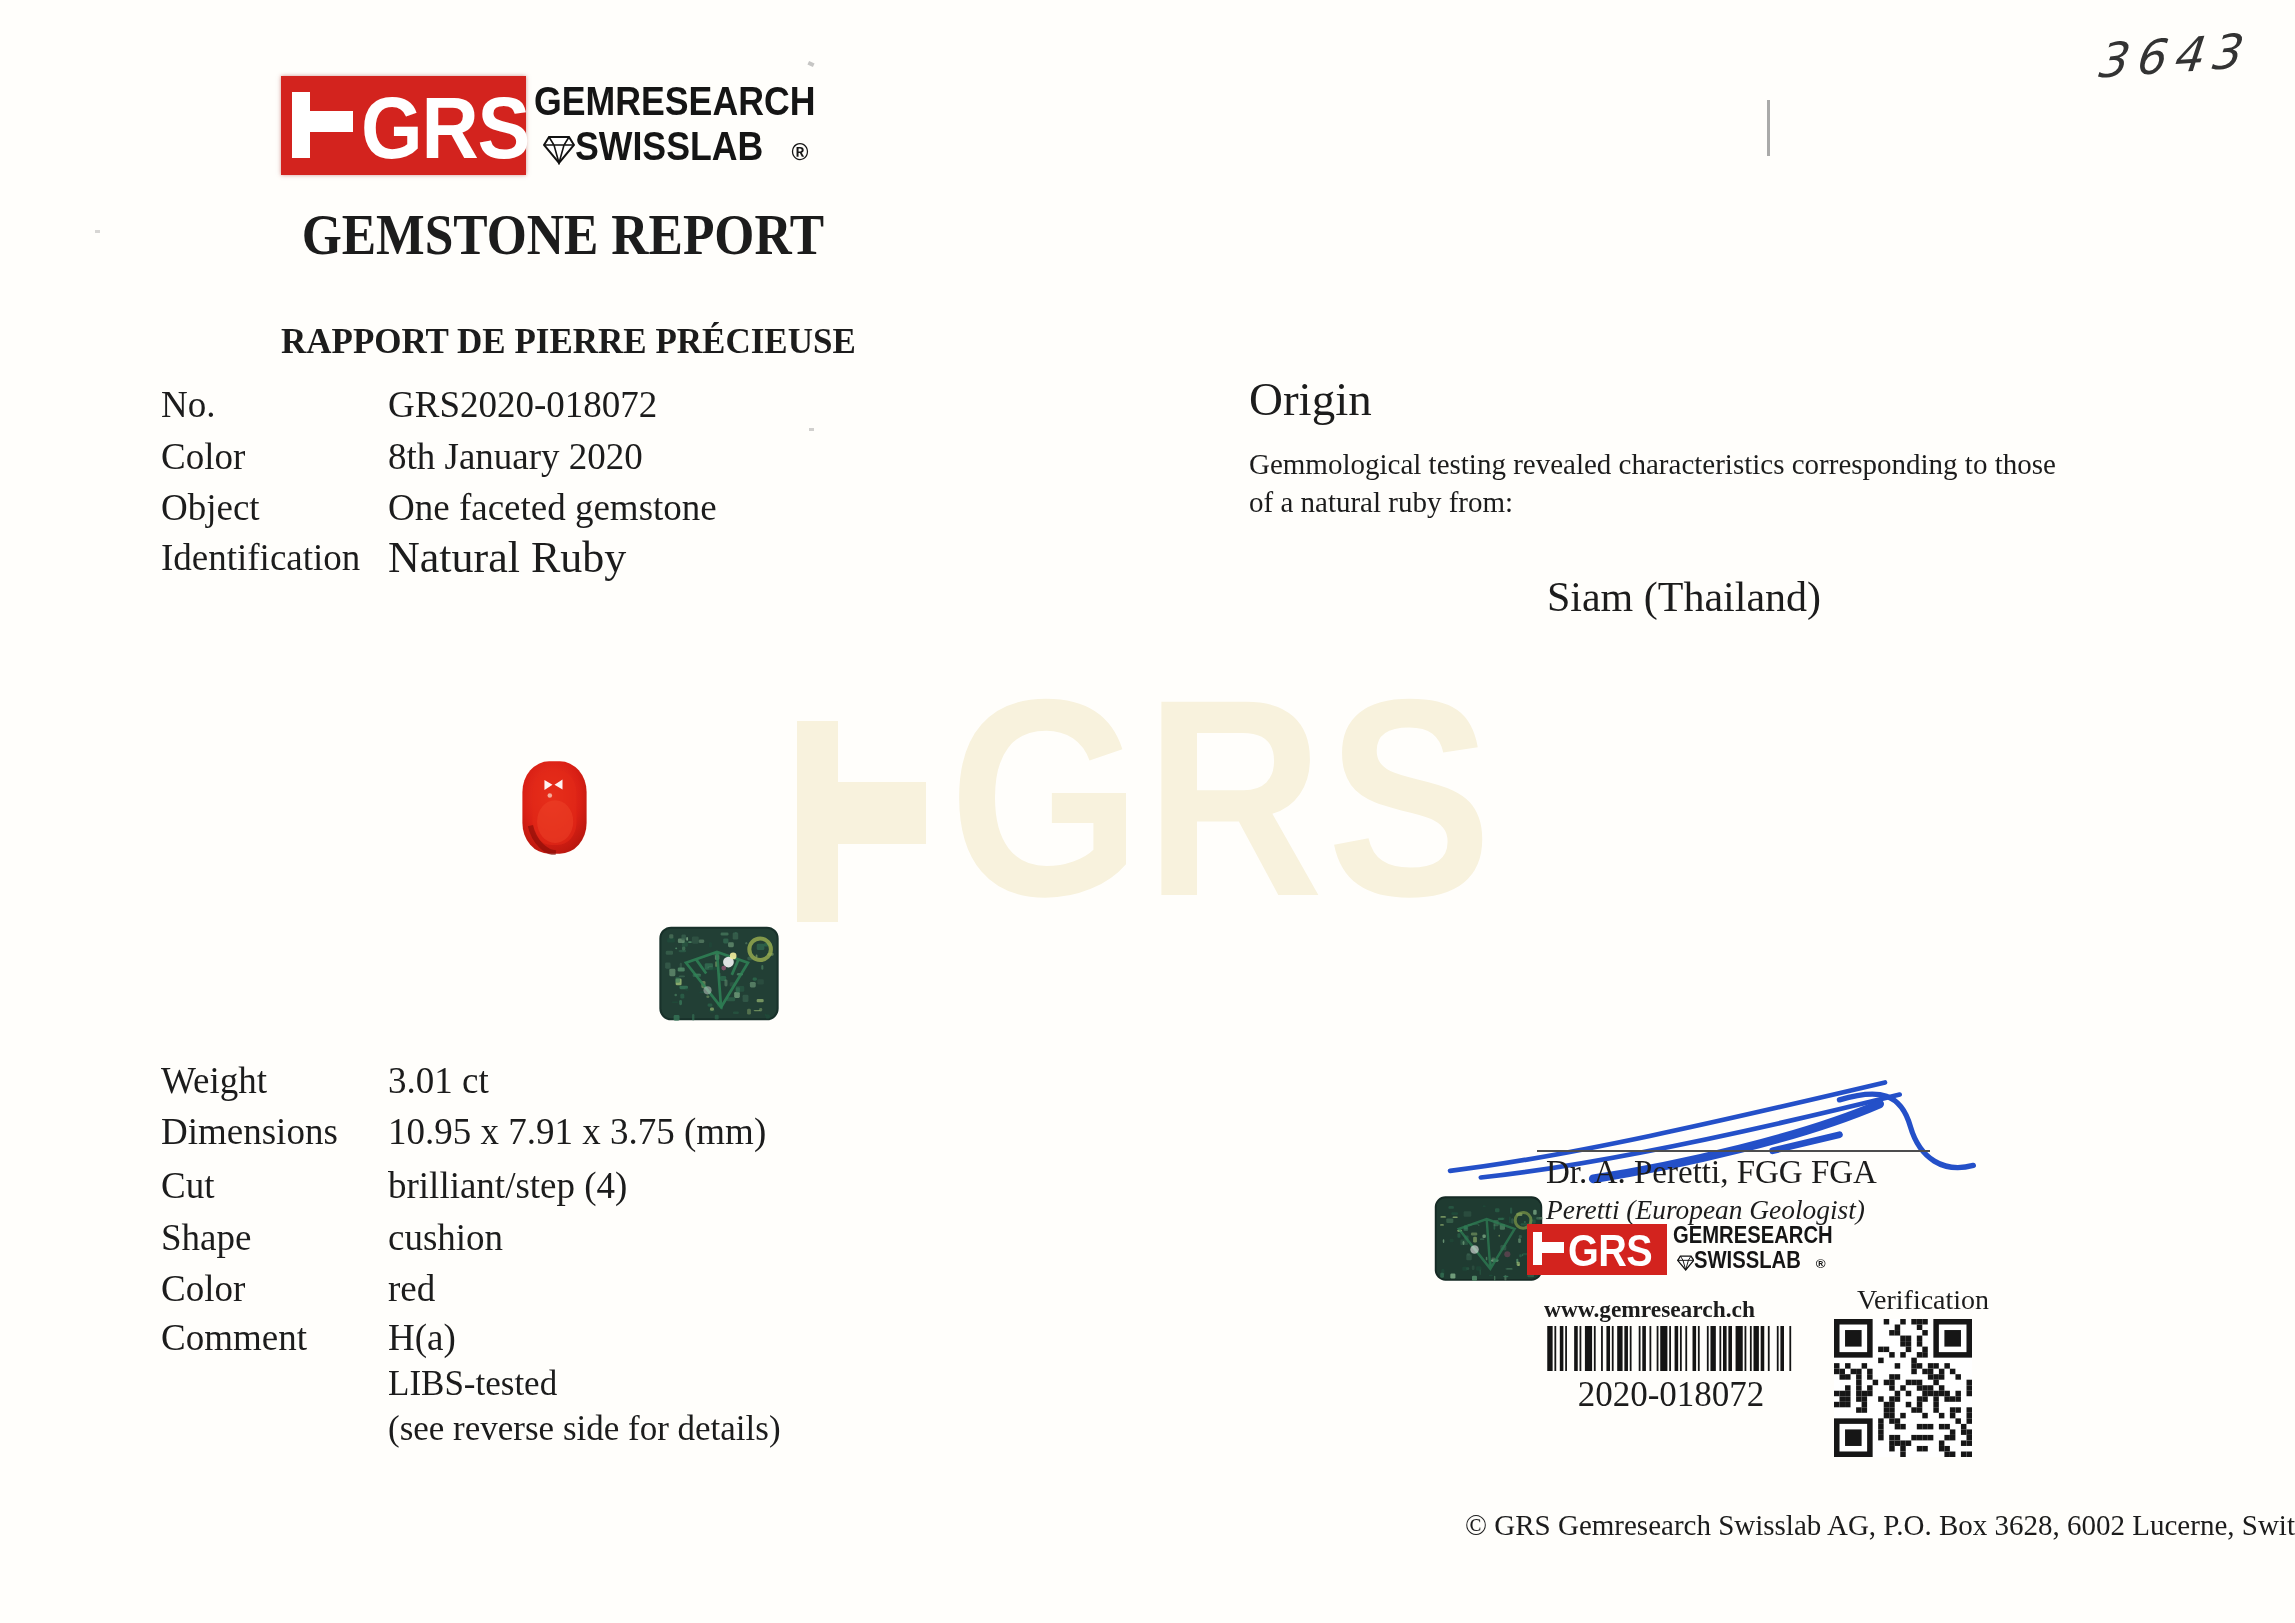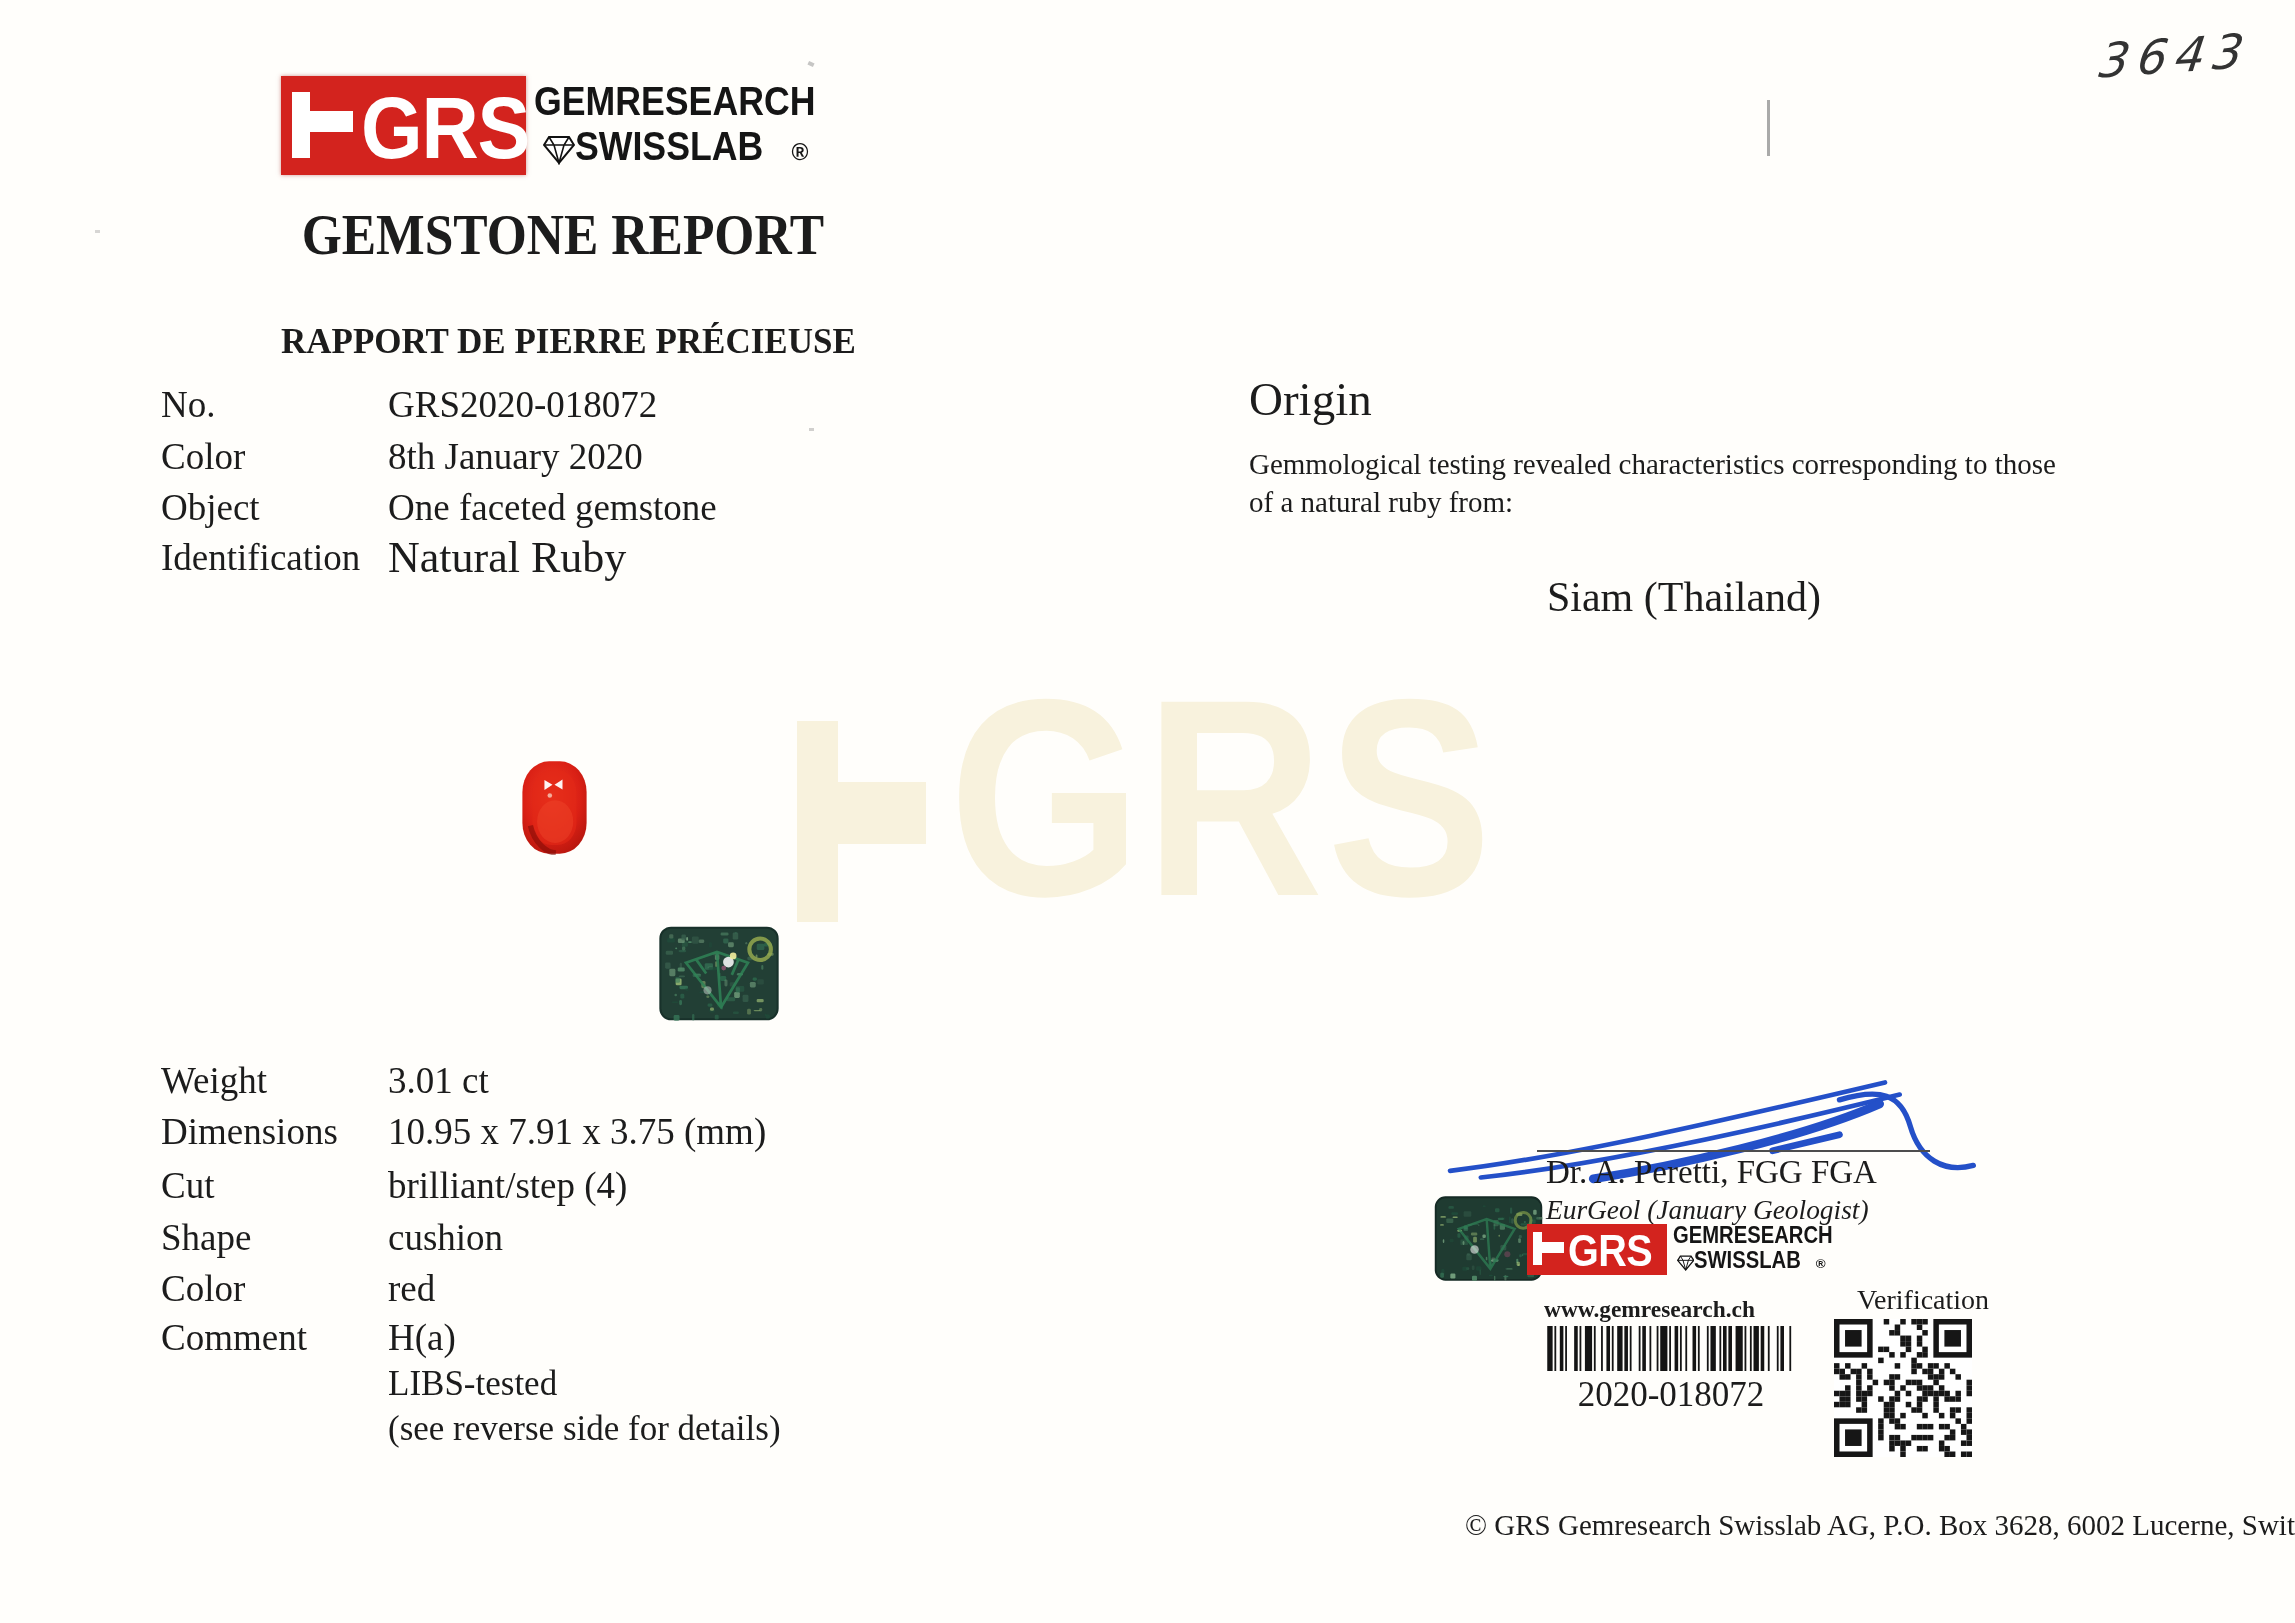--- a/index.html
+++ b/index.html
@@ -262,21 +262,21 @@
     <g fill="none" stroke="#2450c8" stroke-linecap="round">
       <path d="M18 158 C190 138 430 82 668 26" stroke-width="7"></path>
       <path d="M64 168 C250 148 480 96 690 44" stroke-width="7"></path>
       <path d="M232 170 C360 150 545 108 660 58" stroke-width="13"></path>
       <path d="M600 52 C660 34 692 42 706 92 C720 140 756 162 800 150" stroke-width="8"></path>
       <path d="M500 128 L600 104" stroke-width="10"></path>
     </g>
   </svg>
   <div class="abs sig-line"></div>
   <div class="abs sig-name">Dr. A. Peretti, FGG FGA</div>
-  <div class="abs sig-title">EurGeol (January Geologist)</div>
+  <div class="abs sig-title">Peretti (European Geologist)</div>
 
   <svg class="abs" style="left:1431px;top:1196px;" width="115" height="85" viewBox="0 0 178 140">
     <rect x="2" y="2" width="174" height="136" rx="16" fill="#1f3b31" stroke="#152a24" stroke-width="3"></rect>
     <g class="speck">
         <rect x="23.0" y="16.5" width="9.0" height="4.7" fill="#2d6b4e" opacity="0.51" rx="2"></rect>
         <rect x="42.7" y="71.5" width="12.5" height="9.4" fill="#38795a" opacity="0.35" rx="2"></rect>
         <rect x="122.8" y="33.9" width="2.9" height="10.9" fill="#1f4f3c" opacity="0.77" rx="2"></rect>
         <rect x="84.5" y="99.9" width="2.6" height="6.1" fill="#55906c" opacity="0.68" rx="2"></rect>
         <rect x="167.7" y="34.4" width="11.3" height="4.1" fill="#7fae88" opacity="0.45" rx="2"></rect>
         <rect x="134.9" y="27.5" width="9.9" height="5.3" fill="#9fbf77" opacity="0.60" rx="2"></rect>

